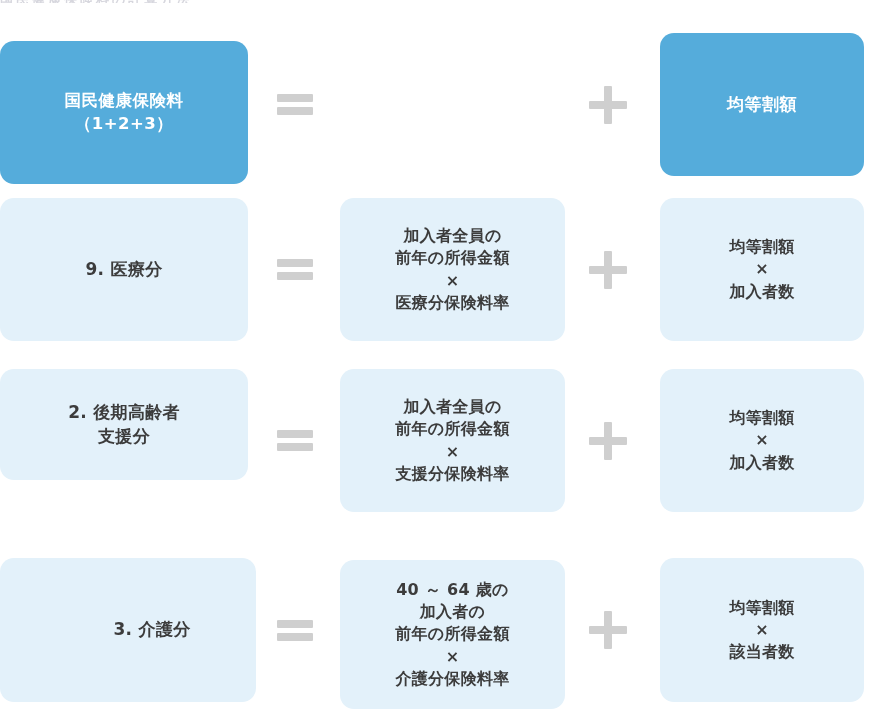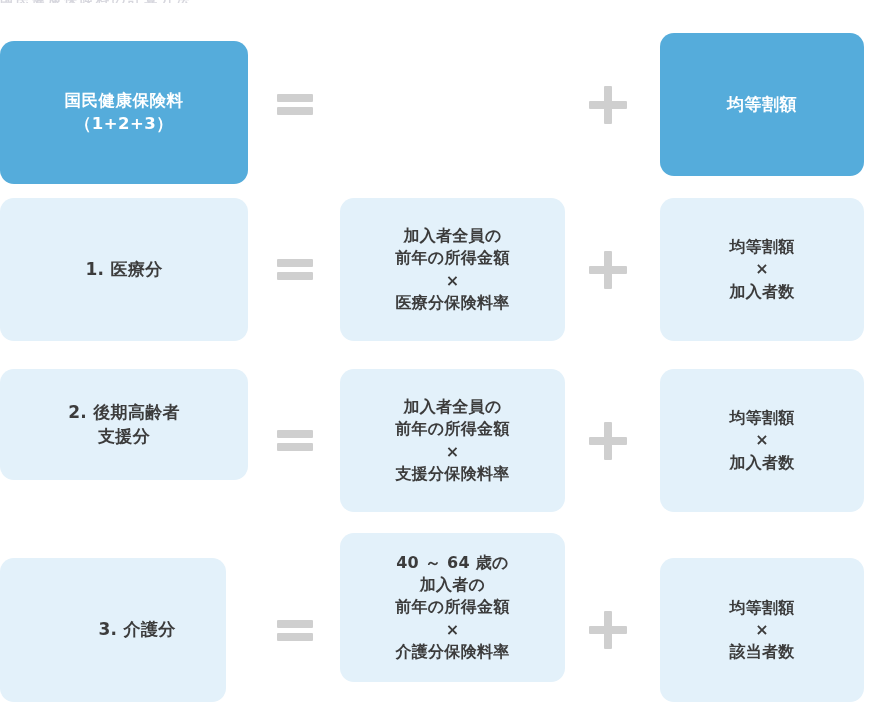--- a/index.html
+++ b/index.html
@@ -138,21 +138,21 @@
 
   <div class="op" style="left:578px; top:33px; height:143px;">
     <span class="op-plus"></span>
   </div>
 
   <div class="box head" style="left:660px; top:33px; width:204px; height:143px;">
     <span class="txt">均等割額</span>
   </div>
 
   <div class="box pale label" style="left:0px; top:198px; width:248px; height:143px;">
-    <span class="txt">1. 医療分</span>
+    <span class="txt">9. 医療分</span>
   </div>
 
   <div class="op" style="left:265px; top:198px; height:143px;">
     <span class="op-equals"></span>
   </div>
 
   <div class="box pale" style="left:340px; top:198px; width:225px; height:143px;">
     <span class="txt">加入者全員の
 前年の所得金額
 ×
@@ -188,29 +188,29 @@
   <div class="op" style="left:578px; top:369px; height:143px;">
     <span class="op-plus"></span>
   </div>
 
   <div class="box pale" style="left:660px; top:369px; width:204px; height:143px;">
     <span class="txt">均等割額
 ×
 加入者数</span>
   </div>
 
-  <div class="box pale label" style="left:0px; top:558px; width:226px; height:144px;padding-left:48px;">
+  <div class="box pale label" style="left:0px; top:558px; width:256px; height:144px;padding-left:48px;">
     <span class="txt">3. 介護分</span>
   </div>
 
   <div class="op" style="left:265px; top:558px; height:144px;">
     <span class="op-equals"></span>
   </div>
 
-  <div class="box pale" style="left:340px; top:533px; width:225px; height:149px;">
+  <div class="box pale" style="left:340px; top:560px; width:225px; height:149px;">
     <span class="txt">40 ～ 64 歳の
 加入者の
 前年の所得金額
 ×
 介護分保険料率</span>
   </div>
 
   <div class="op" style="left:578px; top:558px; height:144px;">
     <span class="op-plus"></span>
   </div>

